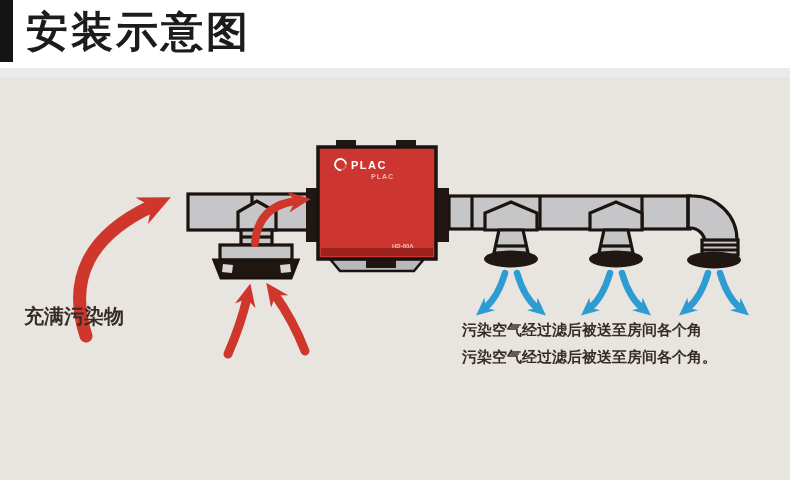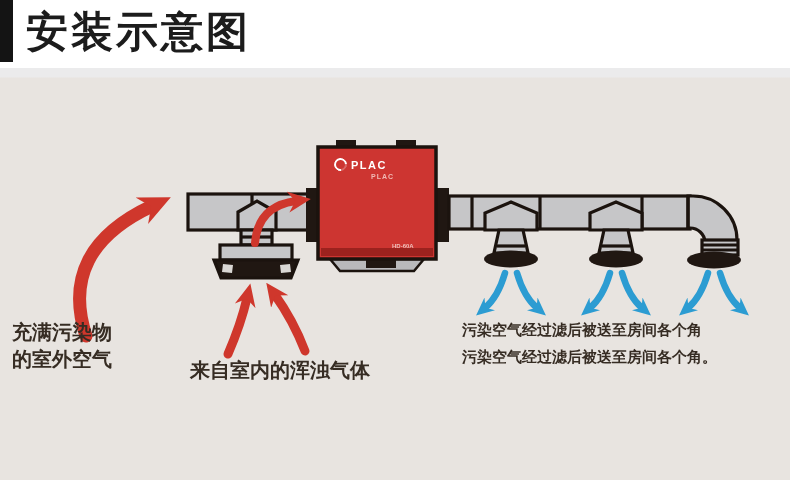--- a/index.html
+++ b/index.html
@@ -20,21 +20,21 @@
   
   .panel{
     position:absolute;left:0;top:68px;width:790px;height:412px;
     background:linear-gradient(#ebebec 0px,#ebebec 9px,#e8e4e0 10px,#e8e4e0 100%);
   }
 
   .diagram-svg{position:absolute;left:0;top:0;width:790px;height:480px;}
 
   
   .lbl{position:absolute;color:#362c23;font-weight:700;white-space:nowrap;}
-  .lbl-outdoor{left:12px;top:303px;font-size:20px;line-height:27px;margin-top:16px;}
+  .lbl-outdoor{left:24px;top:303px;font-size:20px;line-height:27px;}
   .lbl-indoor{left:190px;top:357px;font-size:20px;}
   .lbl-desc{left:462px;top:316px;font-size:15px;line-height:27px;font-weight:700;}
 
   
   .orkan-row{position:absolute;left:334px;top:158px;display:flex;align-items:center;gap:4px;}
   .orkan-icon{
     width:9px;height:9px;border:2.5px solid #ffffff;border-radius:50%;
     border-right-color:rgba(255,255,255,.25);transform:rotate(40deg);display:inline-block;
   }
   .orkan-text{color:#ffffff;font-size:11px;font-weight:900;letter-spacing:1.5px;}
@@ -139,23 +139,21 @@
 
   <div class="orkan-row">
     <span class="orkan-icon"></span>
     <span class="orkan-text">PLAC</span>
   </div>
   <div class="plac-text">PLAC</div>
   <div class="model-text">HD-60A</div>
 
   <div class="lbl lbl-outdoor">
     <div>充满污染物</div>
-    <div>的室外空气</div>
   </div>
 
-  <div class="lbl lbl-indoor">来自室内的浑浊气体</div>
 
   <div class="lbl lbl-desc">
     <div>污染空气经过滤后被送至房间各个角</div>
     <div>污染空气经过滤后被送至房间各个角。</div>
   </div>
 
 </div>
 
 </body></html>

